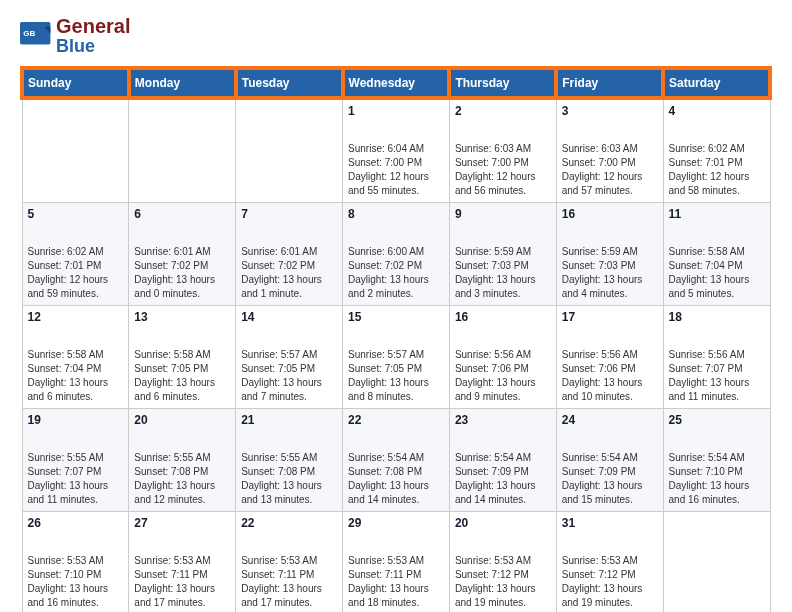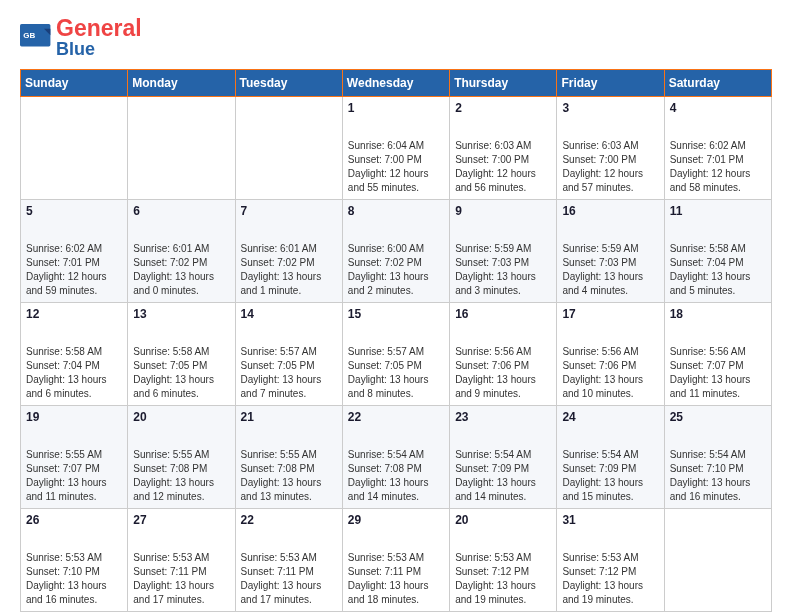--- a/index.html
+++ b/index.html
@@ -43,21 +43,21 @@
       border-collapse: collapse;
       font-size: 11px;
     }
     .calendar thead tr th {
       background: #2563a8;
       color: #fff;
       padding: 6px 4px;
       text-align: left;
       font-size: 12px;
       font-weight: 600;
-      border: 1px solid #f97316;
+      border: 4px solid #f97316;
     }
     .calendar tbody tr td {
       vertical-align: top;
       padding: 4px 5px;
       border: 1px solid #ccc;
       width: 14.28%;
       min-height: 80px;
       height: 90px;
       background: #fff;
     }
@@ -85,21 +85,21 @@
 
 <div class="header">
   <div class="logo">
     <svg class="logo-icon" viewBox="0 0 40 35">
       <rect x="0" y="0" width="38" height="28" rx="2" fill="#2563a8"></rect>
       <polygon points="30,6 38,6 38,14" fill="#1a3f7a"></polygon>
       <text x="4" y="18" font-size="10" fill="white" font-weight="bold" font-family="Arial">GB</text>
     </svg>
     <div>
       <div style="display:flex; flex-direction:column; line-height:1.05;">
-        <span style="font-size:23px; font-weight:bold; color:#ef4444;">General</span>
+        <span style="font-size:20px; font-weight:bold; color:#7f1d1d;">General</span>
         <span style="font-size:18px; font-weight:bold; color:#2563a8;">Blue</span>
       </div>
     </div>
   </div>
 </div>
 
 <table class="calendar">
   <thead>
     <tr>
     <th>Sunday</th>

